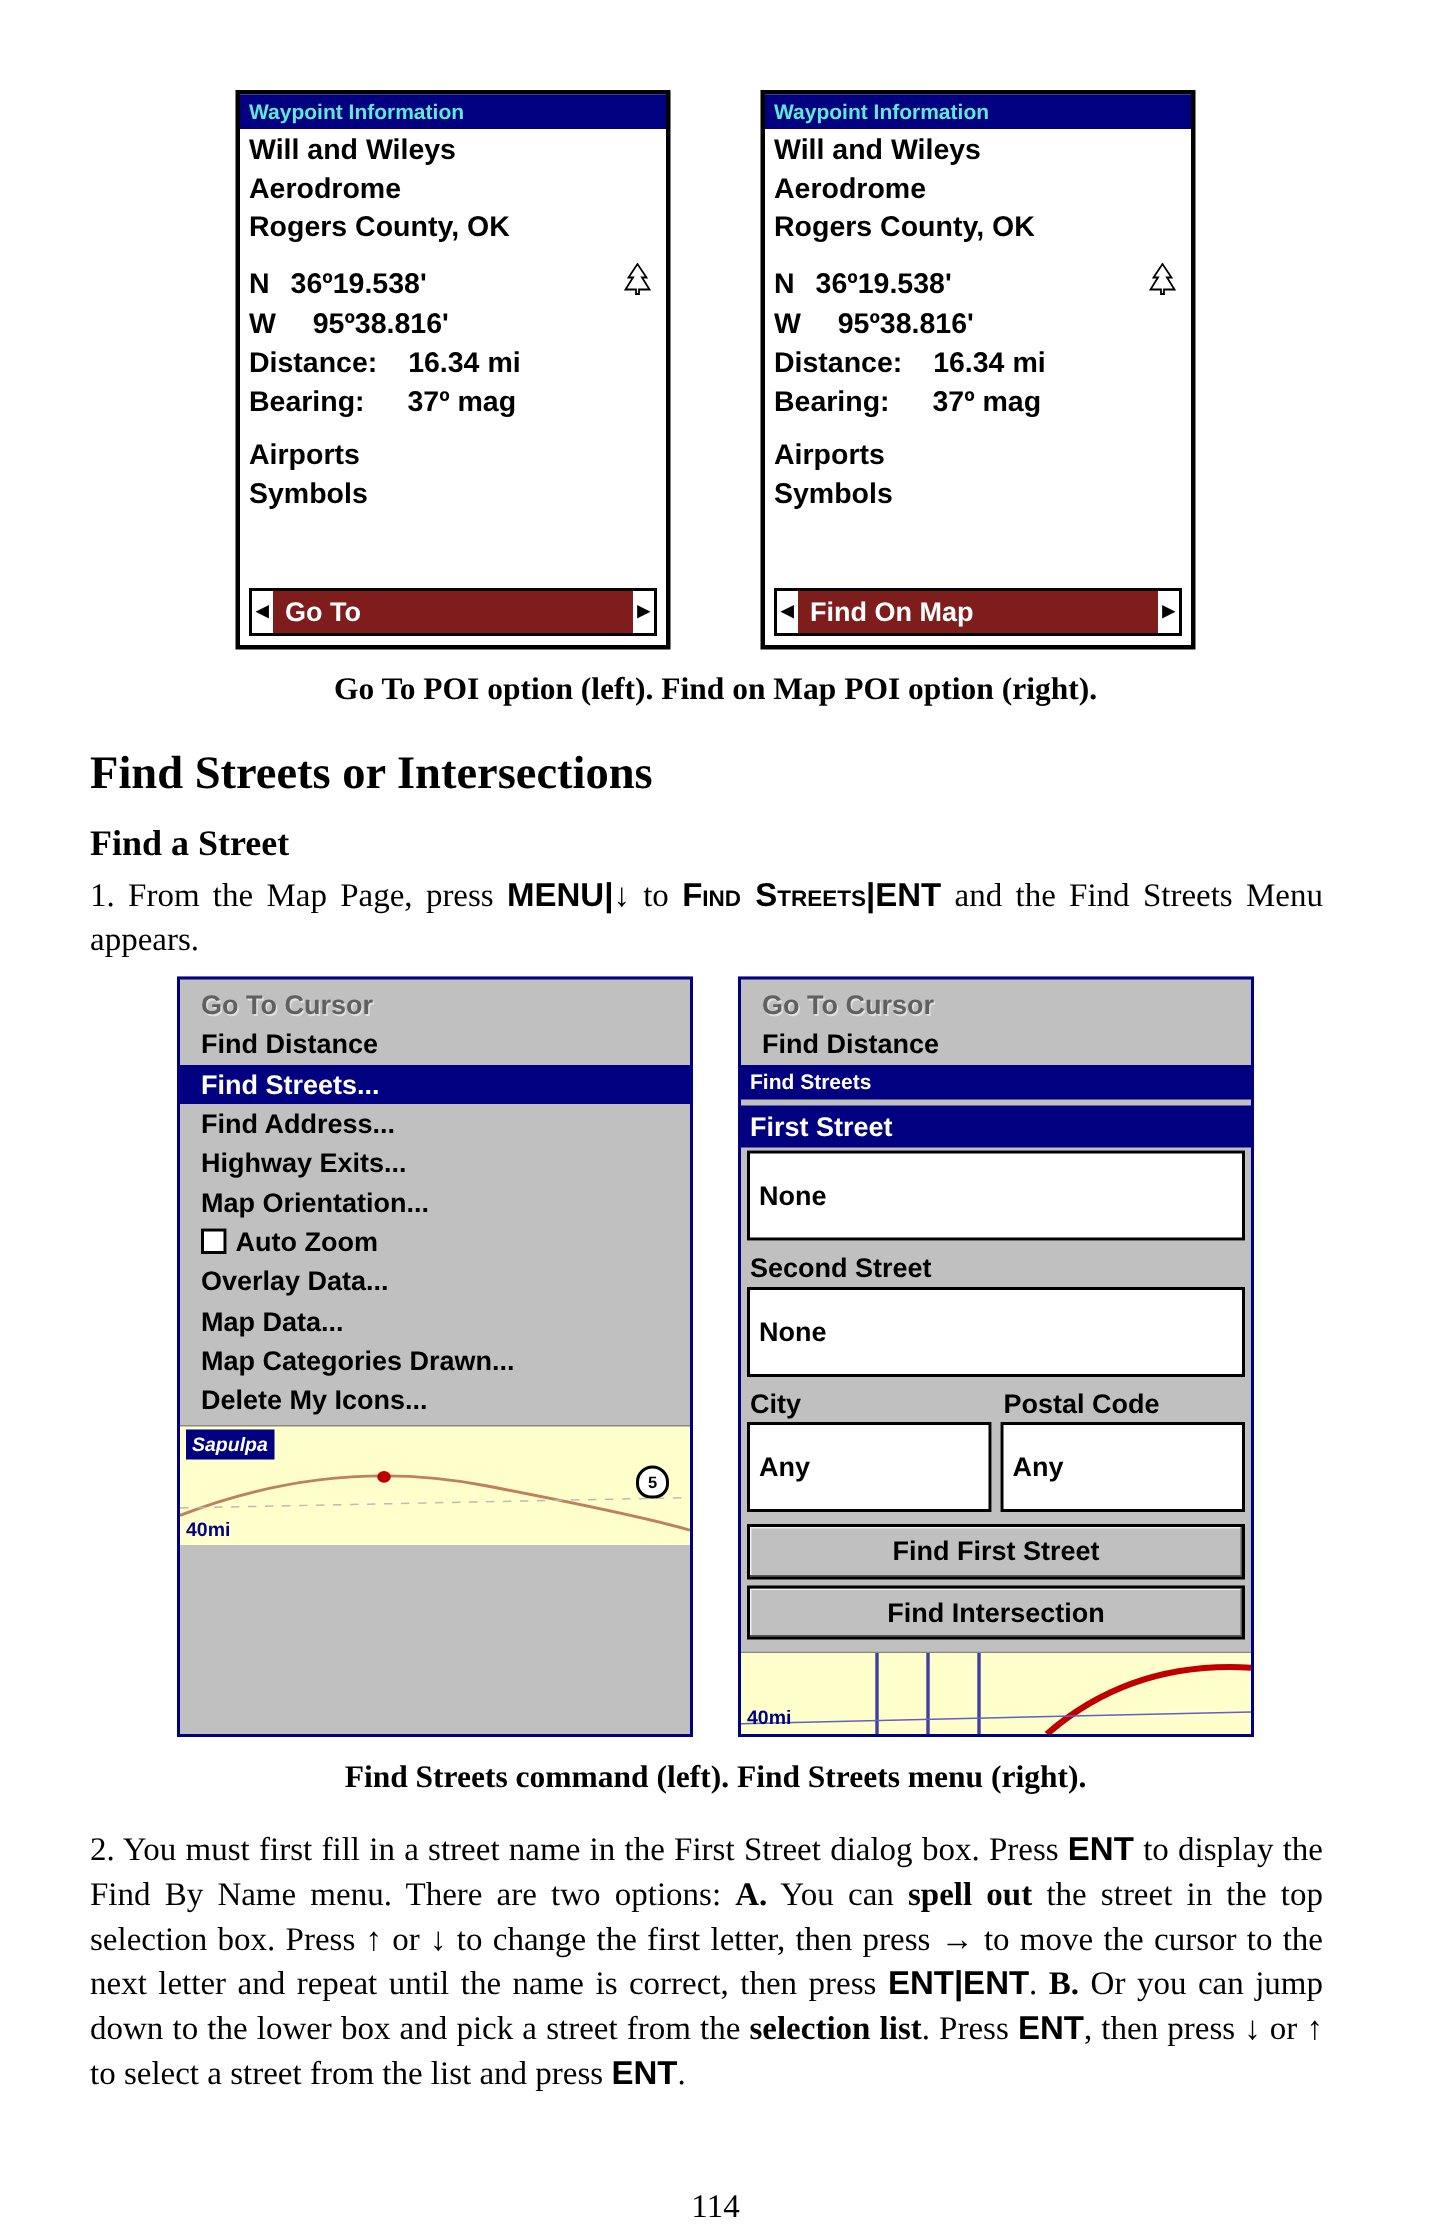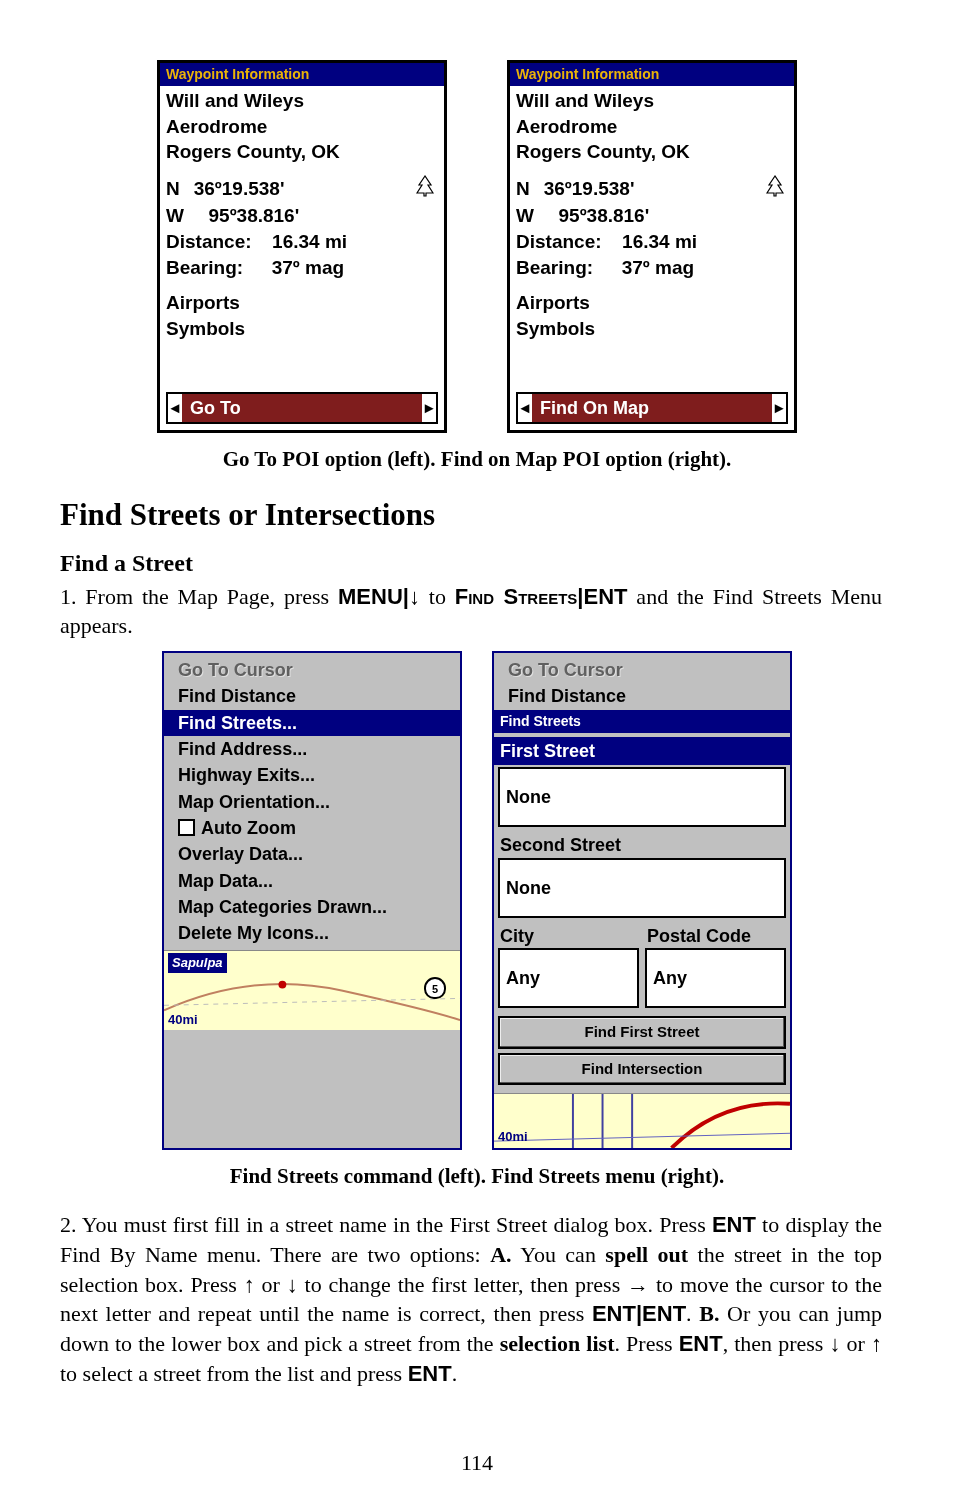--- a/index.html
+++ b/index.html
@@ -22,21 +22,21 @@
   .device-screen {
     border: 3px solid #000;
     width: 290px;
     background: #fff;
     display: flex;
     flex-direction: column;
     position: relative;
   }
   .titlebar {
     background: #000080;
-    color: #eab308;
+    color: #5eead4;
     font-family: Arial, sans-serif;
     font-weight: bold;
     font-size: 14px;
     padding: 2px 6px;
   }
   .device-body {
     flex: 1;
     padding: 2px 6px 6px 6px;
     font-family: Arial, sans-serif;
     font-size: 19px;
@@ -101,21 +101,21 @@
     text-align: justify;
     margin: 2px 12px 10px 0;
   }
   .key { font-family: Arial, sans-serif; font-weight: bold; }
   .smallcaps { font-variant: small-caps; font-family: Arial, sans-serif; font-weight: bold; }
   .page-num { text-align: center; font-size: 22px; margin-top: 60px; }
 
   
   .menu-screen {
     border: 2.5px solid #000080;
-    width: 300px;
+    width: 344px;
     background: #c0c0c0;
     font-family: Arial, sans-serif;
     font-weight: bold;
     font-size: 18px;
     display: flex;
     flex-direction: column;
   }
   .menu-list {
     padding: 4px 4px;
   }
@@ -206,21 +206,21 @@
   .fs-row { display:flex; gap:6px; }
   .fs-row > div { flex:1; }
   .fs-button {
     border: 2px solid #000;
     background: #c0c0c0;
     color: #000;
     text-align: center;
     padding: 4px 0;
     margin: 4px 0;
     box-shadow: inset -1px -1px 0 #555, inset 1px 1px 0 #eee;
-    font-size: 15px;
+    font-size: 18px;
   }
 </style>
 </head>
 <body>
 
 <div class="screenshot-row">
 
   <div class="device-screen">
     <div class="titlebar">Waypoint Information</div>
     <div class="device-body">

